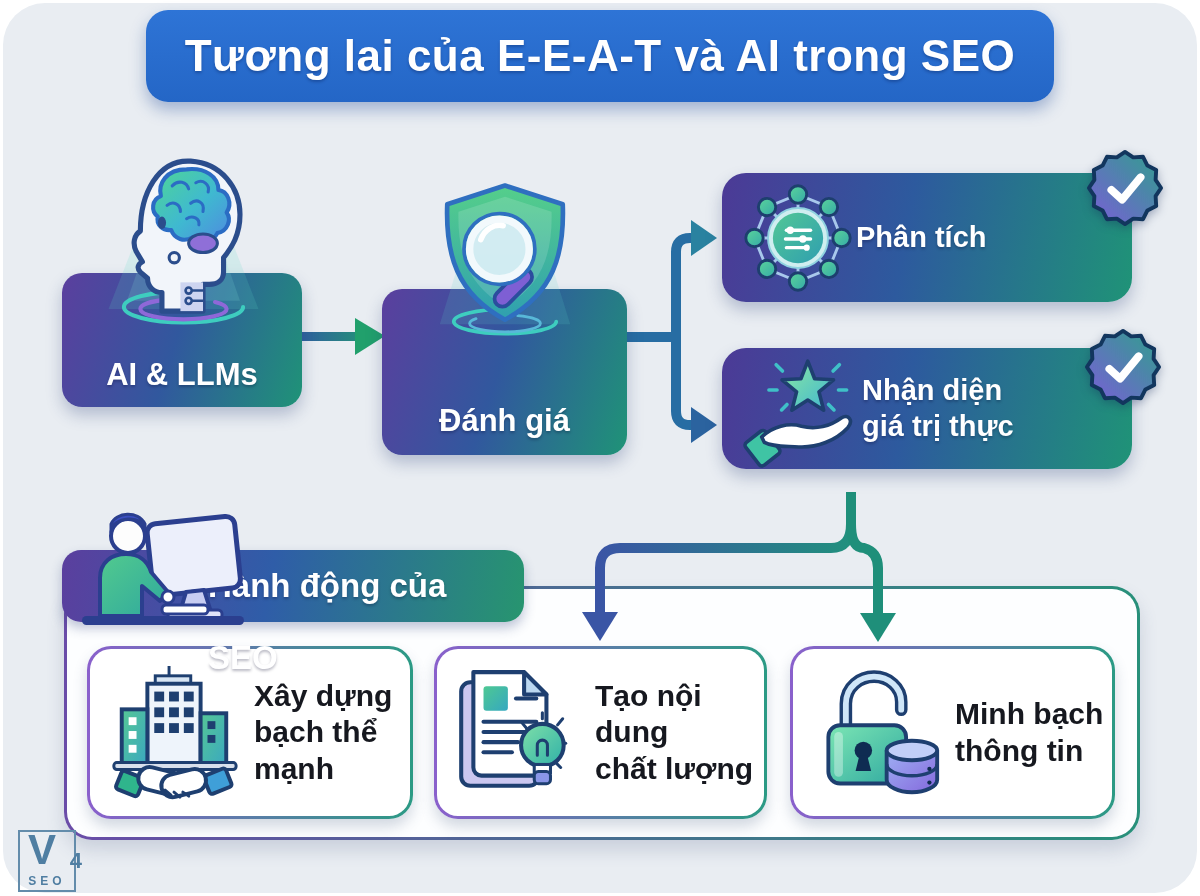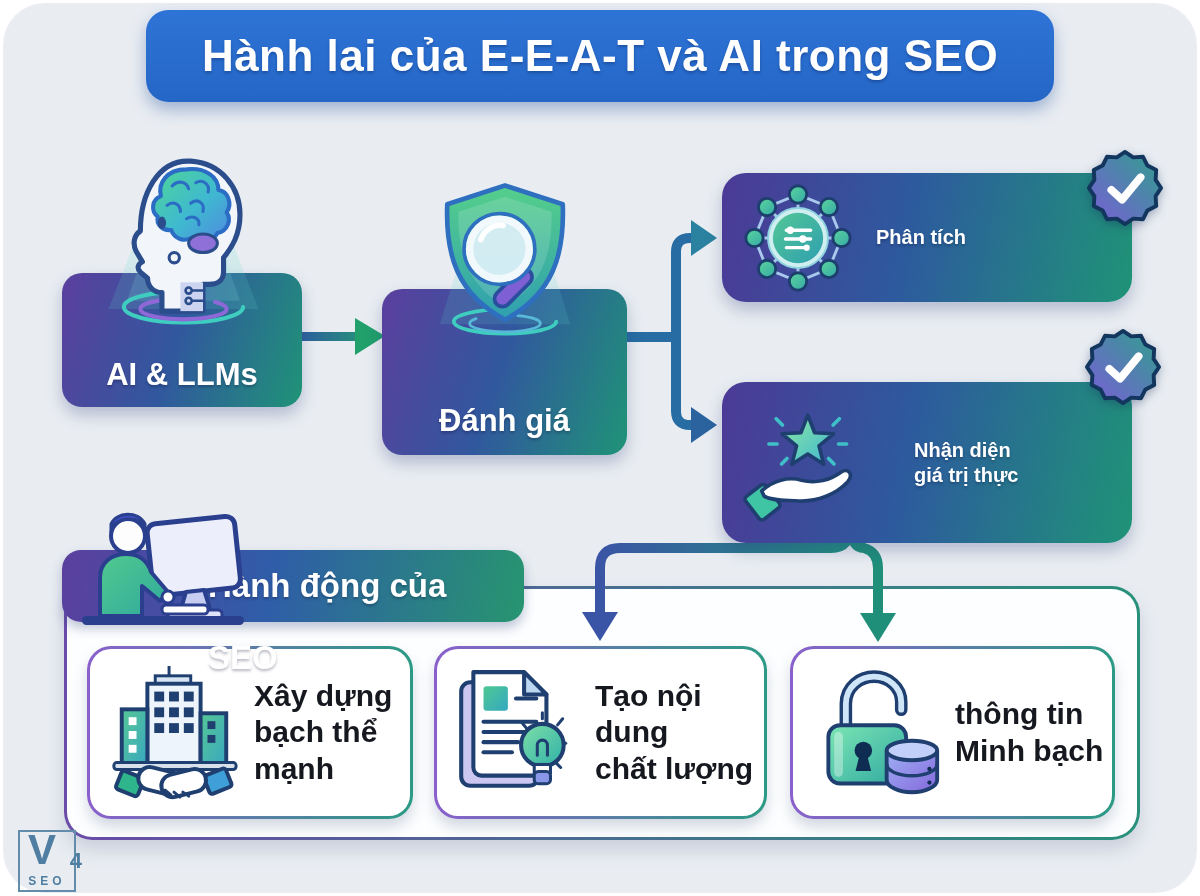--- a/index.html
+++ b/index.html
@@ -17,24 +17,24 @@
         box-shadow:0 8px 16px rgba(40,60,120,.28);}
   .gbox .lbl{position:absolute;left:0;right:0;text-align:center;
              text-shadow:0 2px 3px rgba(0,0,40,.28);line-height:1.16;}
   .ai-box{left:62px;top:273px;width:240px;height:134px;}
   .ai-box .lbl{bottom:14px;font-size:31px;margin-top:29px;}
   .eval-box{left:382px;top:289px;width:245px;height:166px;}
   .eval-box .lbl{bottom:16px;font-size:31px;}
   .rbox{position:absolute;left:722px;width:410px;border-radius:24px;z-index:3;
         background:linear-gradient(100deg,#4c3a96 0%,#2d5a9e 45%,#1f9377 100%);
         box-shadow:0 8px 16px rgba(40,60,120,.28);display:flex;align-items:center;}
-  .rbox .txt{color:#fff;font-size:20px;line-height:1.22;margin-left:20px;
+  .rbox .txt{color:#fff;font-size:29px;line-height:1.22;
              text-shadow:0 2px 3px rgba(0,0,40,.28);}
   .sem-box{top:173px;height:129px;}
-  .val-box{top:382px;height:161px;gap:32px;}
+  .val-box{top:348px;height:121px;}
   .rbox svg.node-ic{margin-left:18px;flex:0 0 auto;}
   .badge{position:absolute;width:78px;height:78px;z-index:7;filter:drop-shadow(0 3px 5px rgba(20,40,90,.35));}
   .pill{position:absolute;left:62px;top:550px;width:462px;height:72px;border-radius:19px;z-index:4;
         background:linear-gradient(100deg,#5b3f9e 0%,#2f5da8 45%,#27956f 100%);
         box-shadow:0 6px 12px rgba(40,60,120,.3);}
   .pill span{position:absolute;left:146px;top:0;line-height:72px;color:#fff;font-size:33px;
              text-shadow:0 2px 3px rgba(0,0,40,.28);}
   .panel{position:absolute;left:64px;top:586px;width:1076px;height:254px;border-radius:28px;
          background:linear-gradient(90deg,#6a4ca8,#28907a);padding:3px;box-sizing:border-box;
          z-index:1;box-shadow:0 10px 18px rgba(60,80,120,.18);}
@@ -91,21 +91,21 @@
   <g fill="none">
     <path d="M851,492 V528" stroke="#1f8f7a" stroke-width="10"></path>
     <path d="M851,524 Q851,548 831,548 H620 Q600,548 600,568 V614" stroke="url(#dropL)" stroke-width="10"></path>
     <path d="M851,524 Q851,548 864,548 Q878,552 878,568 V615" stroke="#1f8f7a" stroke-width="10"></path>
   </g>
   <polygon points="582,612 618,612 600,641" fill="#3a55a5"></polygon>
   <polygon points="860,613 896,613 878,642" fill="#1f8f7a"></polygon>
 </svg>
 
 <div class="banner">
-  <span>Hành lai của E-E-A-T và AI trong SEO</span>
+  <span>Tương lai của E-E-A-T và AI trong SEO</span>
 </div>
 
 <div class="gbox ai-box">
   <div class="lbl">AI &amp; LLMs</div>
 </div>
 <svg class="icon-abs" style="left:96px;top:155px" width="175" height="190" viewBox="0 0 170 185">
   <defs>
     <linearGradient id="brainG" x1="0" y1="0" x2="1" y2="1">
       <stop offset="0" stop-color="#4fd695"></stop>
         <stop offset=".55" stop-color="#3fb9d0"></stop>
@@ -396,22 +396,22 @@
       <rect x="28" y="65" width="9" height="46" rx="4.5" fill="#ffffff" opacity="0.35"></rect>
       <circle cx="58" cy="84" r="9" fill="#0f2c52"></circle>
       <path d="M54,89 L50,105 H66 L62,89 Z" fill="#0f2c52"></path>
       <path d="M82,84 V114 C82,121 94,127 108,127 C122,127 134,121 134,114 V84" fill="url(#dbG)" stroke="#1e3f70" stroke-width="4"></path>
       <ellipse cx="108" cy="84" rx="26" ry="10" fill="#c2cff8" stroke="#1e3f70" stroke-width="4"></ellipse>
       <path d="M82,98 C82,105 94,110 108,110 C122,110 134,105 134,98" fill="none" stroke="#1e3f70" stroke-width="3.5"></path>
       <circle cx="126" cy="103" r="2.2" fill="#0f2c52"></circle>
       <circle cx="126" cy="117" r="2.2" fill="#0f2c52"></circle>
     </svg>
     <div class="txt">
+      <div>Minh bạch</div>
       <div>thông tin</div>
-      <div>Minh bạch</div>
     </div>
   </div>
 </div>
 
 <div class="logo">
   <span class="v">V</span>
   <span class="four">4</span>
   <span class="seo">SEO</span>
 </div>
 

